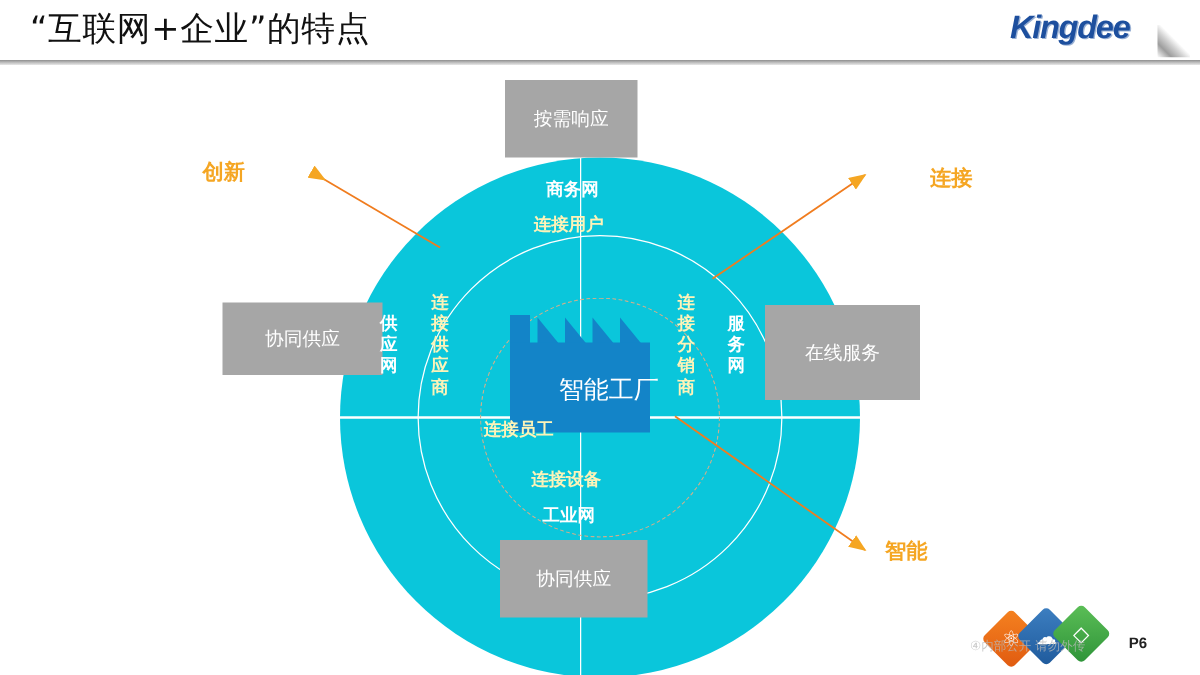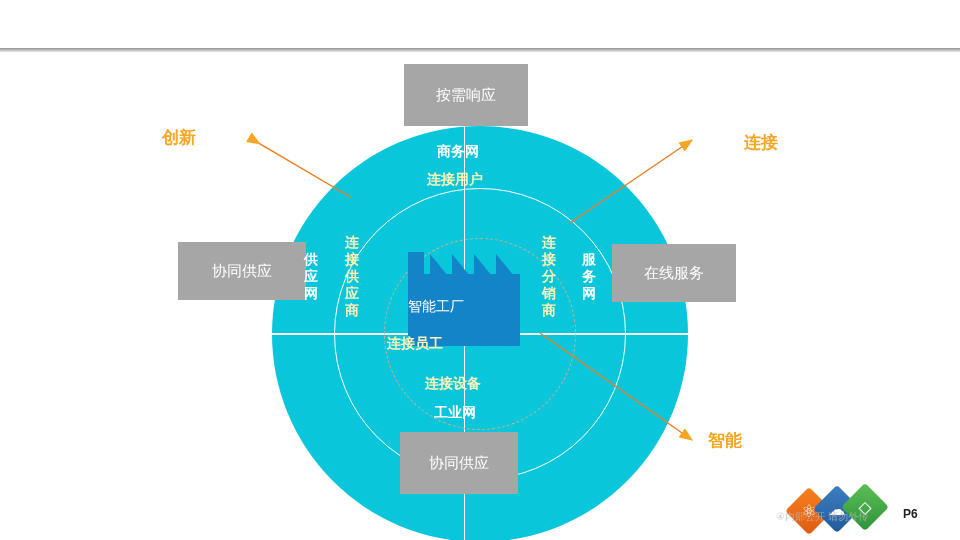--- a/index.html
+++ b/index.html
@@ -81,34 +81,34 @@
   
   .factory{
     position:absolute;left:408px;top:226px;width:112px;height:72px;
     background:#1384c8;
   }
   .factory-roof{
     position:absolute;left:408px;top:198px;width:112px;height:30px;
   }
   .factory-body-label{
     position:absolute;left:408px;top:250px;width:119px;
-    text-align:left;color:#ffffff;font-size:14px;
+    text-align:right;color:#ffffff;font-size:20px;
     font-family:"DejaVu Sans","Liberation Sans",sans-serif;
   }
 
   
   .gbox{
     position:absolute;background:#a6a6a6;color:#ffffff;
     display:flex;align-items:center;justify-content:center;
     font-size:15px;
     font-family:"DejaVu Sans","Liberation Sans",sans-serif;
   }
-  .gbox-top{left:404px;top:16px;width:124px;height:62px;}
+  .gbox-top{left:404px;top:16px;width:106px;height:62px;}
   .gbox-left{left:178px;top:194px;width:128px;height:58px;}
-  .gbox-right{left:612px;top:196px;width:124px;height:58px;}
+  .gbox-right{left:612px;top:196px;width:124px;height:76px;}
   .gbox-bottom{left:400px;top:384px;width:118px;height:62px;}
 
   
   .net{
     position:absolute;color:#ffffff;font-weight:bold;font-size:14px;
     font-family:"DejaVu Sans","Liberation Sans",sans-serif;
     white-space:nowrap;
   }
   .net-top{left:437px;top:95px;}
   .net-bottom{left:434px;top:356px;}
@@ -160,20 +160,28 @@
     position:absolute;left:776px;top:30px;
     font-size:10px;color:#b9b9b9;opacity:.75;white-space:nowrap;
     font-family:"DejaVu Sans","Liberation Sans",sans-serif;
   }
 </style>
 </head>
 <body>
 
 <div class="slide">
 
+  <div class="header">
+    <div class="title">“互联网+企业”的特点</div>
+    <div class="logo">
+      <div class="logo-fold"></div>
+      <div class="logo-text">Kingdee</div>
+      <div class="logo-corner"></div>
+    </div>
+  </div>
   <div class="header-rule"></div>
 
   <div class="diagram">
 
     <div class="big-circle"></div>
     <div class="cross-v"></div>
     <div class="cross-h"></div>
     <div class="ring-white"></div>
     <div class="ring-dashed"></div>
 

